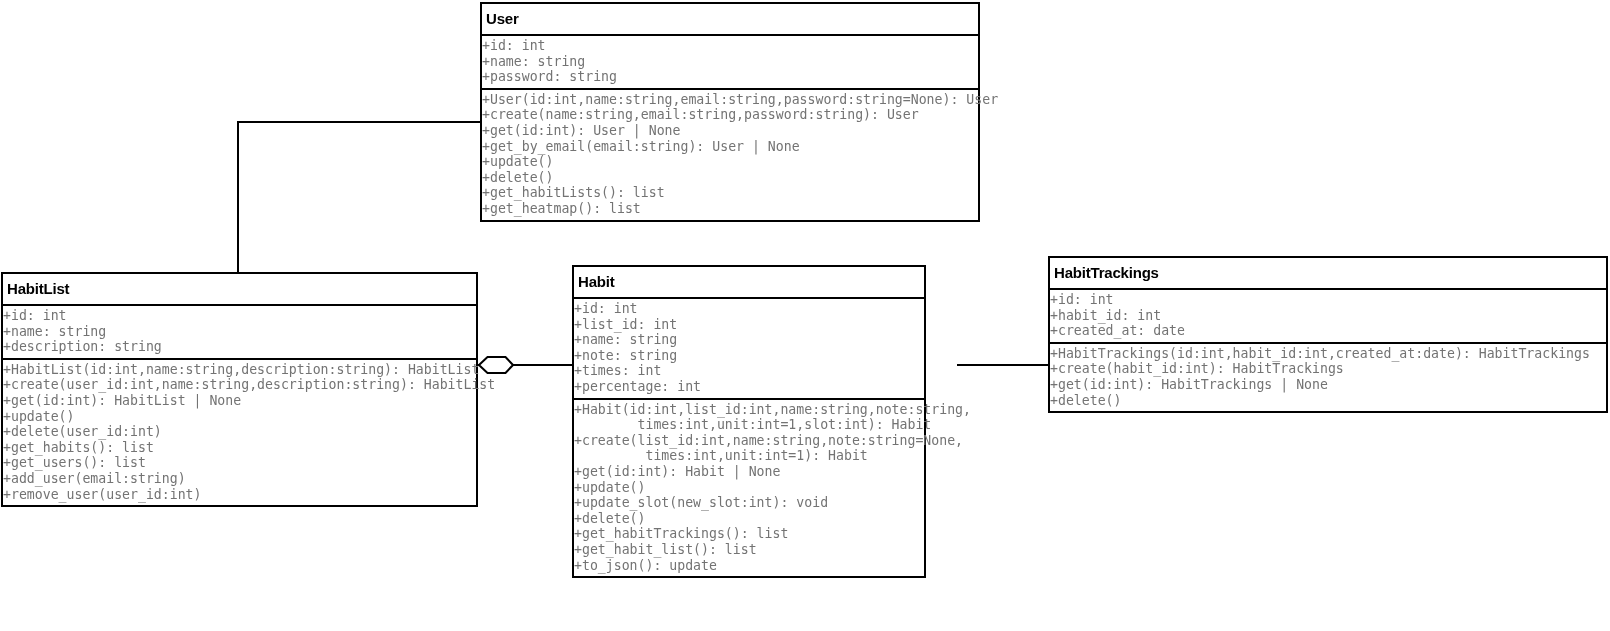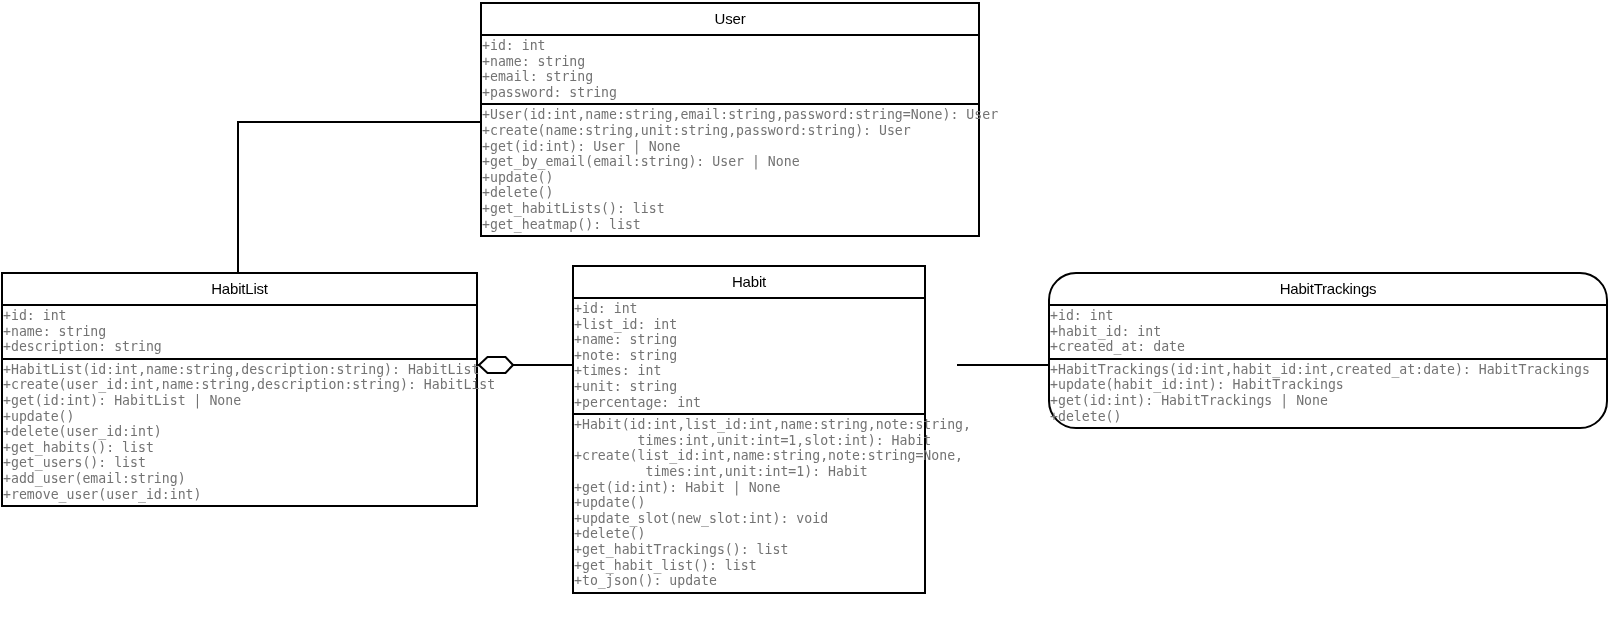--- a/index.html
+++ b/index.html
@@ -20,23 +20,23 @@
   
   .uml-class {
     position: absolute;
     box-sizing: border-box;
     background: #ffffff;
     border: 2px solid #000000;
     z-index: 3;
   }
   .uml-title {
     font-family: "Liberation Sans Narrow", "Liberation Sans", sans-serif;
-    font-weight: normal;
+    font-weight: bold;
     font-size: 15px;
-    text-align: center;
+    text-align: left;
     color: #000000;
     line-height: 1;
     padding: 7px 4px 8px 4px;
     border-bottom: 2px solid #000000;
     white-space: nowrap;
     letter-spacing: -0.2px;
   }
   .uml-section {
     padding: 2px 0 3px 0;
     overflow: visible;
@@ -82,26 +82,25 @@
     <polygon points="1,10 9.5,2 27.5,2 35,10 27.5,18 9.5,18" fill="#ffffff" stroke="#000000" stroke-width="2"></polygon>
   </svg>
 
   <div class="edge edge-h" style="left:957px; top:364px; width:93px;"></div>
 
   <div class="uml-class" style="left:480px; top:2px; width:500px;">
     <div class="uml-title">User</div>
     <div class="uml-section uml-attrs">
       <div class="uml-row">+id: int</div>
       <div class="uml-row">+name: string</div>
-      <div class="uml-row">+email: string</div>
       <div class="uml-row">+password: string</div>
     </div>
     <div class="uml-section uml-methods">
       <div class="uml-row">+User(id:int,name:string,email:string,password:string=None): User</div>
-      <div class="uml-row">+create(name:string,unit:string,password:string): User</div>
+      <div class="uml-row">+create(name:string,email:string,password:string): User</div>
       <div class="uml-row">+get(id:int): User | None</div>
       <div class="uml-row">+get_by_email(email:string): User | None</div>
       <div class="uml-row">+update()</div>
       <div class="uml-row">+delete()</div>
       <div class="uml-row">+get_habitLists(): list</div>
       <div class="uml-row">+get_heatmap(): list</div>
     </div>
   </div>
 
   <div class="uml-class" style="left:1px; top:272px; width:477px;">
@@ -125,46 +124,45 @@
   </div>
 
   <div class="uml-class" style="left:572px; top:265px; width:354px;">
     <div class="uml-title">Habit</div>
     <div class="uml-section uml-attrs">
       <div class="uml-row">+id: int</div>
       <div class="uml-row">+list_id: int</div>
       <div class="uml-row">+name: string</div>
       <div class="uml-row">+note: string</div>
       <div class="uml-row">+times: int</div>
-      <div class="uml-row">+unit: string</div>
       <div class="uml-row">+percentage: int</div>
     </div>
     <div class="uml-section uml-methods">
       <div class="uml-row">+Habit(id:int,list_id:int,name:string,note:string,</div>
       <div class="uml-row">        times:int,unit:int=1,slot:int): Habit</div>
       <div class="uml-row">+create(list_id:int,name:string,note:string=None,</div>
       <div class="uml-row">         times:int,unit:int=1): Habit</div>
       <div class="uml-row">+get(id:int): Habit | None</div>
       <div class="uml-row">+update()</div>
       <div class="uml-row">+update_slot(new_slot:int): void</div>
       <div class="uml-row">+delete()</div>
       <div class="uml-row">+get_habitTrackings(): list</div>
       <div class="uml-row">+get_habit_list(): list</div>
       <div class="uml-row">+to_json(): update</div>
     </div>
   </div>
 
-  <div class="uml-class" style="left:1048px; top:272px; width:560px;border-radius:28px;">
+  <div class="uml-class" style="left:1048px; top:256px; width:560px;">
     <div class="uml-title">HabitTrackings</div>
     <div class="uml-section uml-attrs">
       <div class="uml-row">+id: int</div>
       <div class="uml-row">+habit_id: int</div>
       <div class="uml-row">+created_at: date</div>
     </div>
     <div class="uml-section uml-methods">
       <div class="uml-row">+HabitTrackings(id:int,habit_id:int,created_at:date): HabitTrackings</div>
-      <div class="uml-row">+update(habit_id:int): HabitTrackings</div>
+      <div class="uml-row">+create(habit_id:int): HabitTrackings</div>
       <div class="uml-row">+get(id:int): HabitTrackings | None</div>
       <div class="uml-row">+delete()</div>
     </div>
   </div>
 
 </div>
 
 </body></html>

